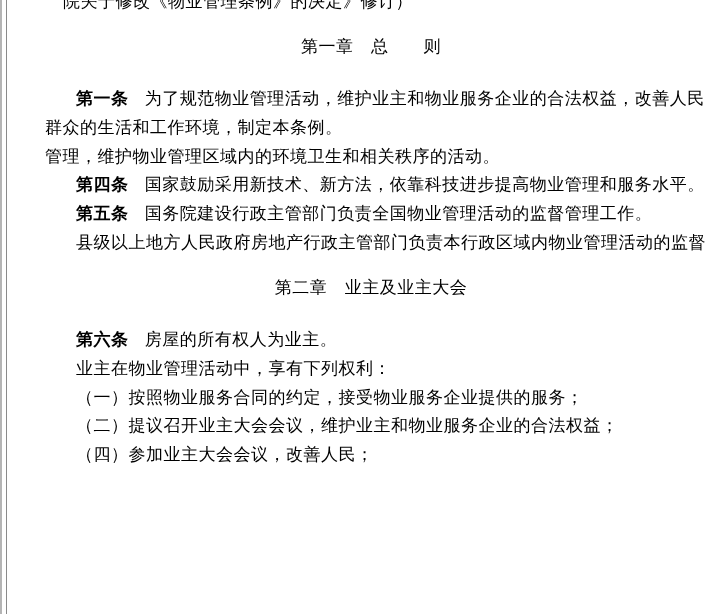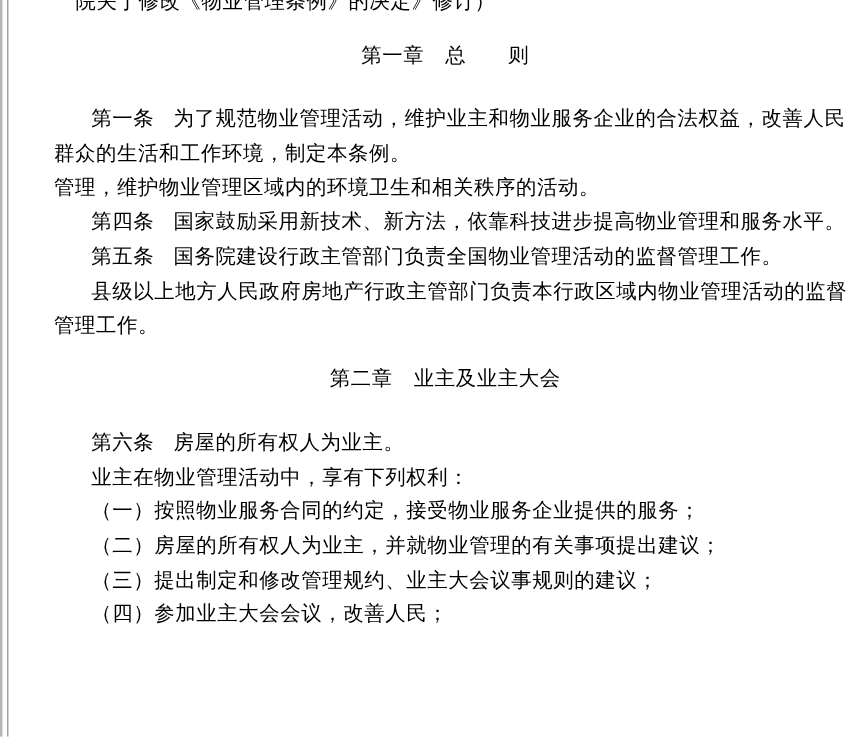--- a/index.html
+++ b/index.html
@@ -17,40 +17,38 @@
   .line{
     white-space:nowrap;height:28.7px;line-height:28.7px;
     letter-spacing:0.5px;
   }
   .line.first{padding-left:31px;}
   .line.clipped{padding-left:18px;}
   .heading{
     height:28.7px;line-height:28.7px;margin:16px 0 24px;
     text-align:center;font-weight:normal;letter-spacing:0.5px;
   }
-  .label{font-weight:normal;margin-right:0.95em;}
+  .label{font-weight:bold;margin-right:0.95em;}
 </style>
 </head>
 <body>
 
 <div class="page-edge"></div>
 <div class="page-border"></div>
 
 <div class="doc">
   <div class="line clipped">院关于修改《物业管理条例》的决定》修订）</div>
   <div>
       <div class="heading">第一章　总　　则</div>
       <div class="line first"><span class="label">第一条</span>为了规范物业管理活动，维护业主和物业服务企业的合法权益，改善人民</div>
       <div class="line">群众的生活和工作环境，制定本条例。</div>
       <div class="line">管理，维护物业管理区域内的环境卫生和相关秩序的活动。</div>
       <div class="line first"><span class="label">第四条</span>国家鼓励采用新技术、新方法，依靠科技进步提高物业管理和服务水平。</div>
       <div class="line first"><span class="label">第五条</span>国务院建设行政主管部门负责全国物业管理活动的监督管理工作。</div>
       <div class="line first">县级以上地方人民政府房地产行政主管部门负责本行政区域内物业管理活动的监督</div>
-      <div class="line">管理工作。</div>
       <div class="heading">第二章　业主及业主大会</div>
       <div class="line first"><span class="label">第六条</span>房屋的所有权人为业主。</div>
       <div class="line first">业主在物业管理活动中，享有下列权利：</div>
       <div class="line first">（一）按照物业服务合同的约定，接受物业服务企业提供的服务；</div>
-      <div class="line first">（二）房屋的所有权人为业主，并就物业管理的有关事项提出建议；</div>
-      <div class="line first">（三）提出制定和修改管理规约、业主大会议事规则的建议；</div>
+      <div class="line first">（二）提议召开业主大会会议，维护业主和物业服务企业的合法权益；</div>
       <div class="line first">（四）参加业主大会会议，改善人民；</div>
     </div>
 </div>
 
 </body></html>

